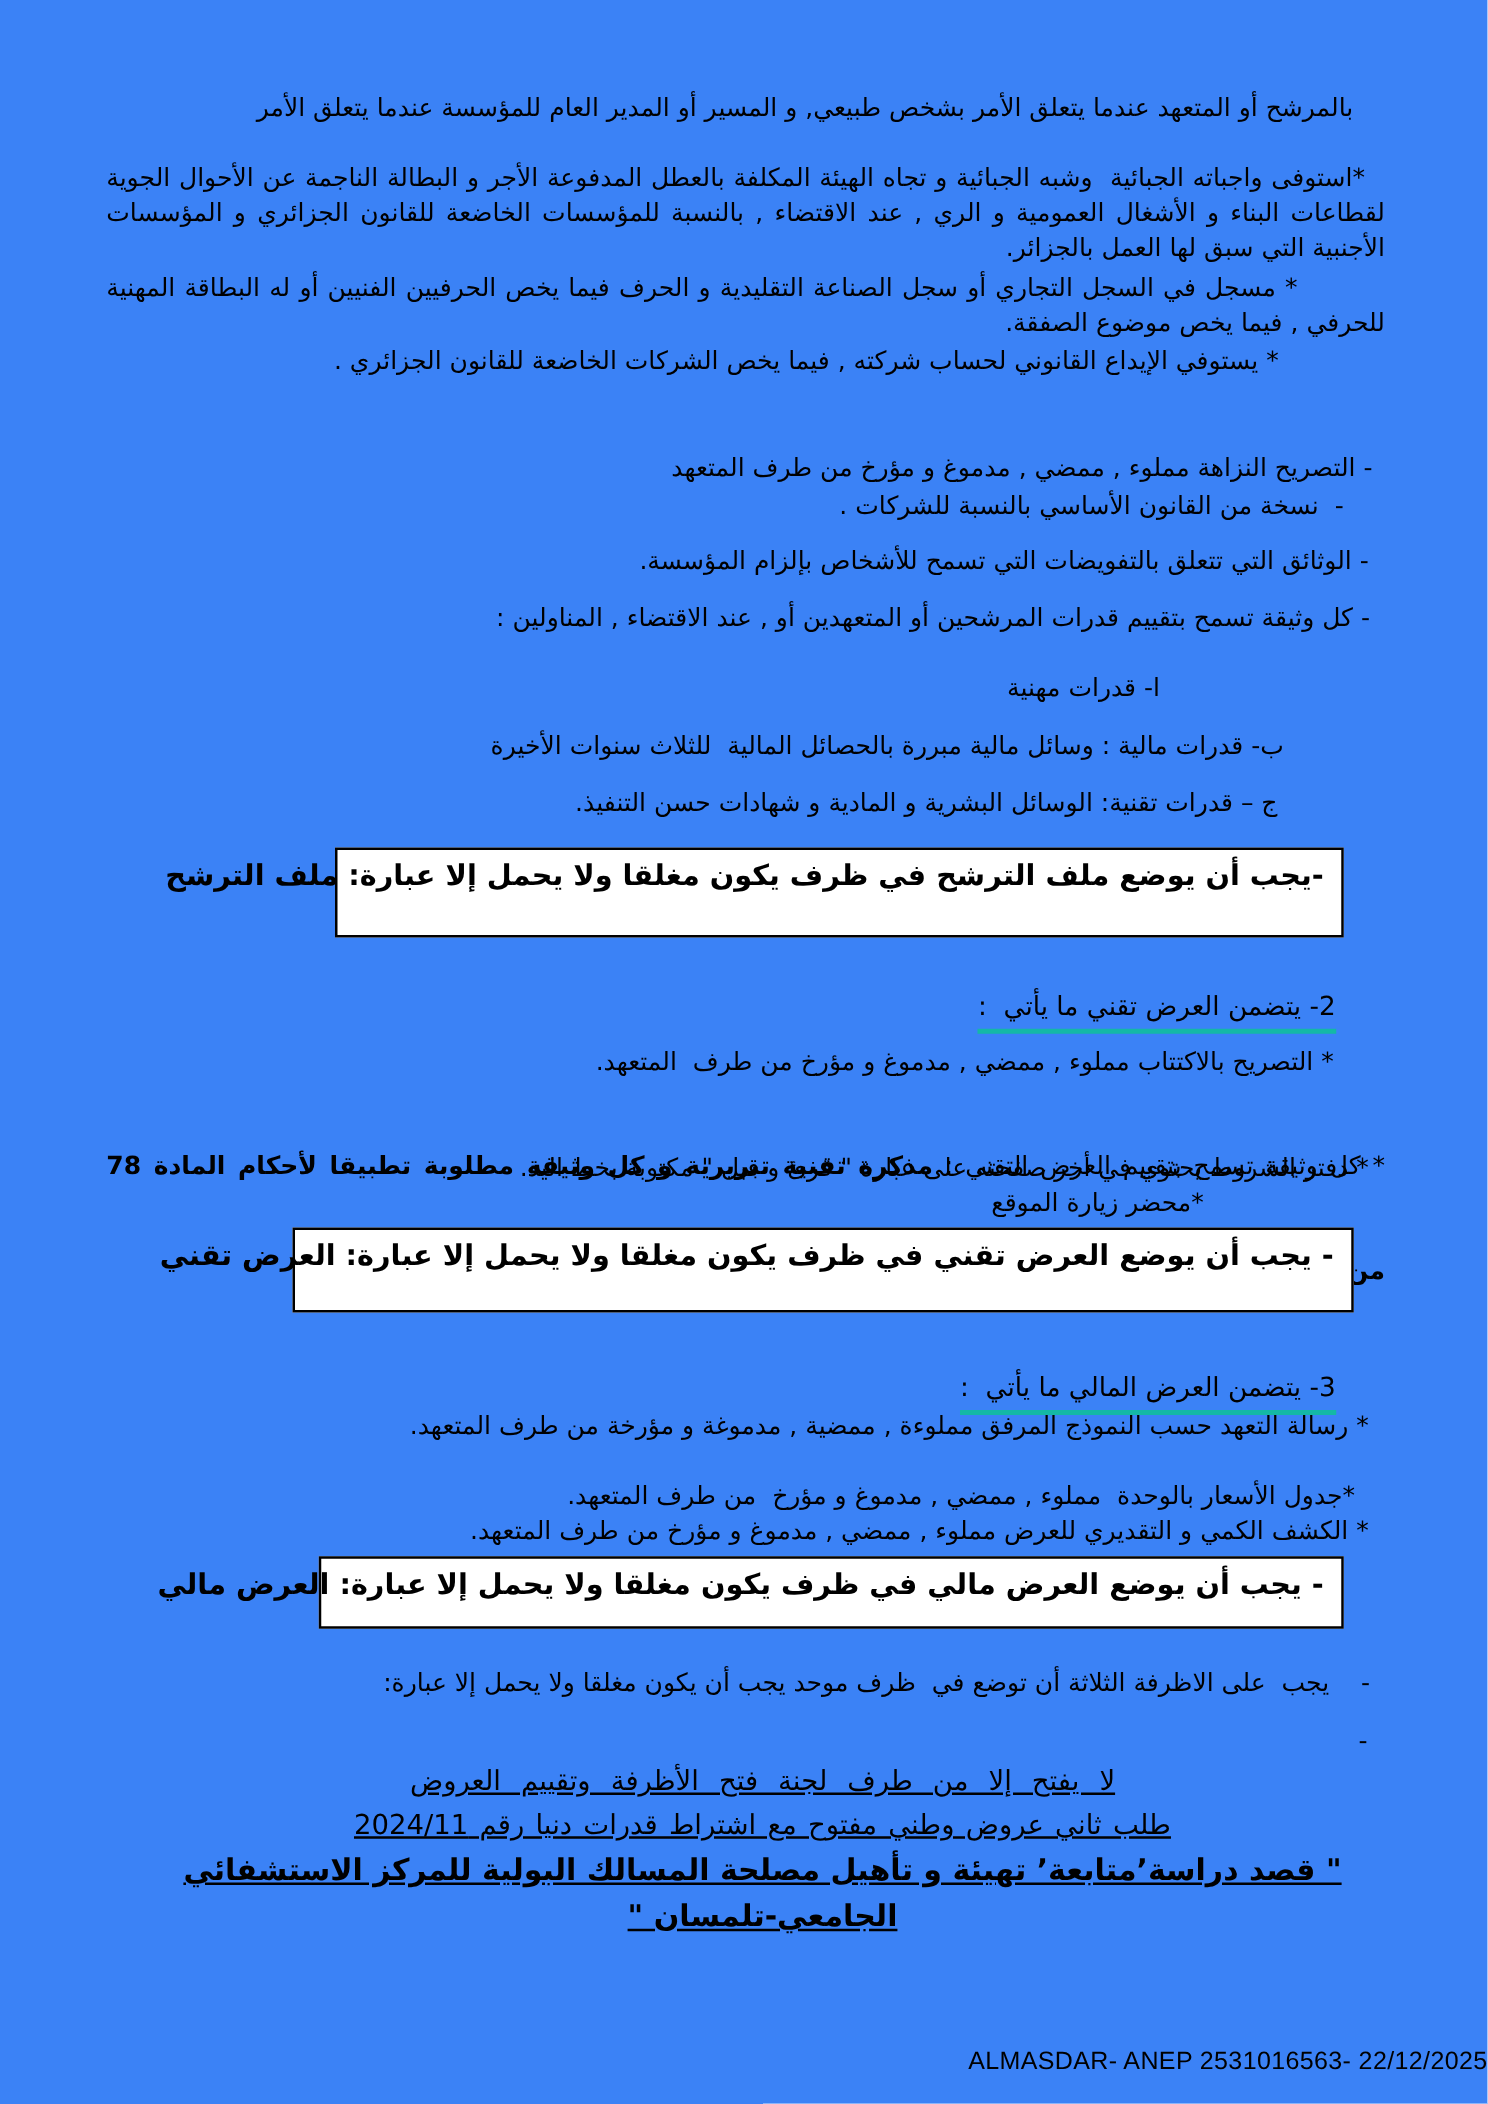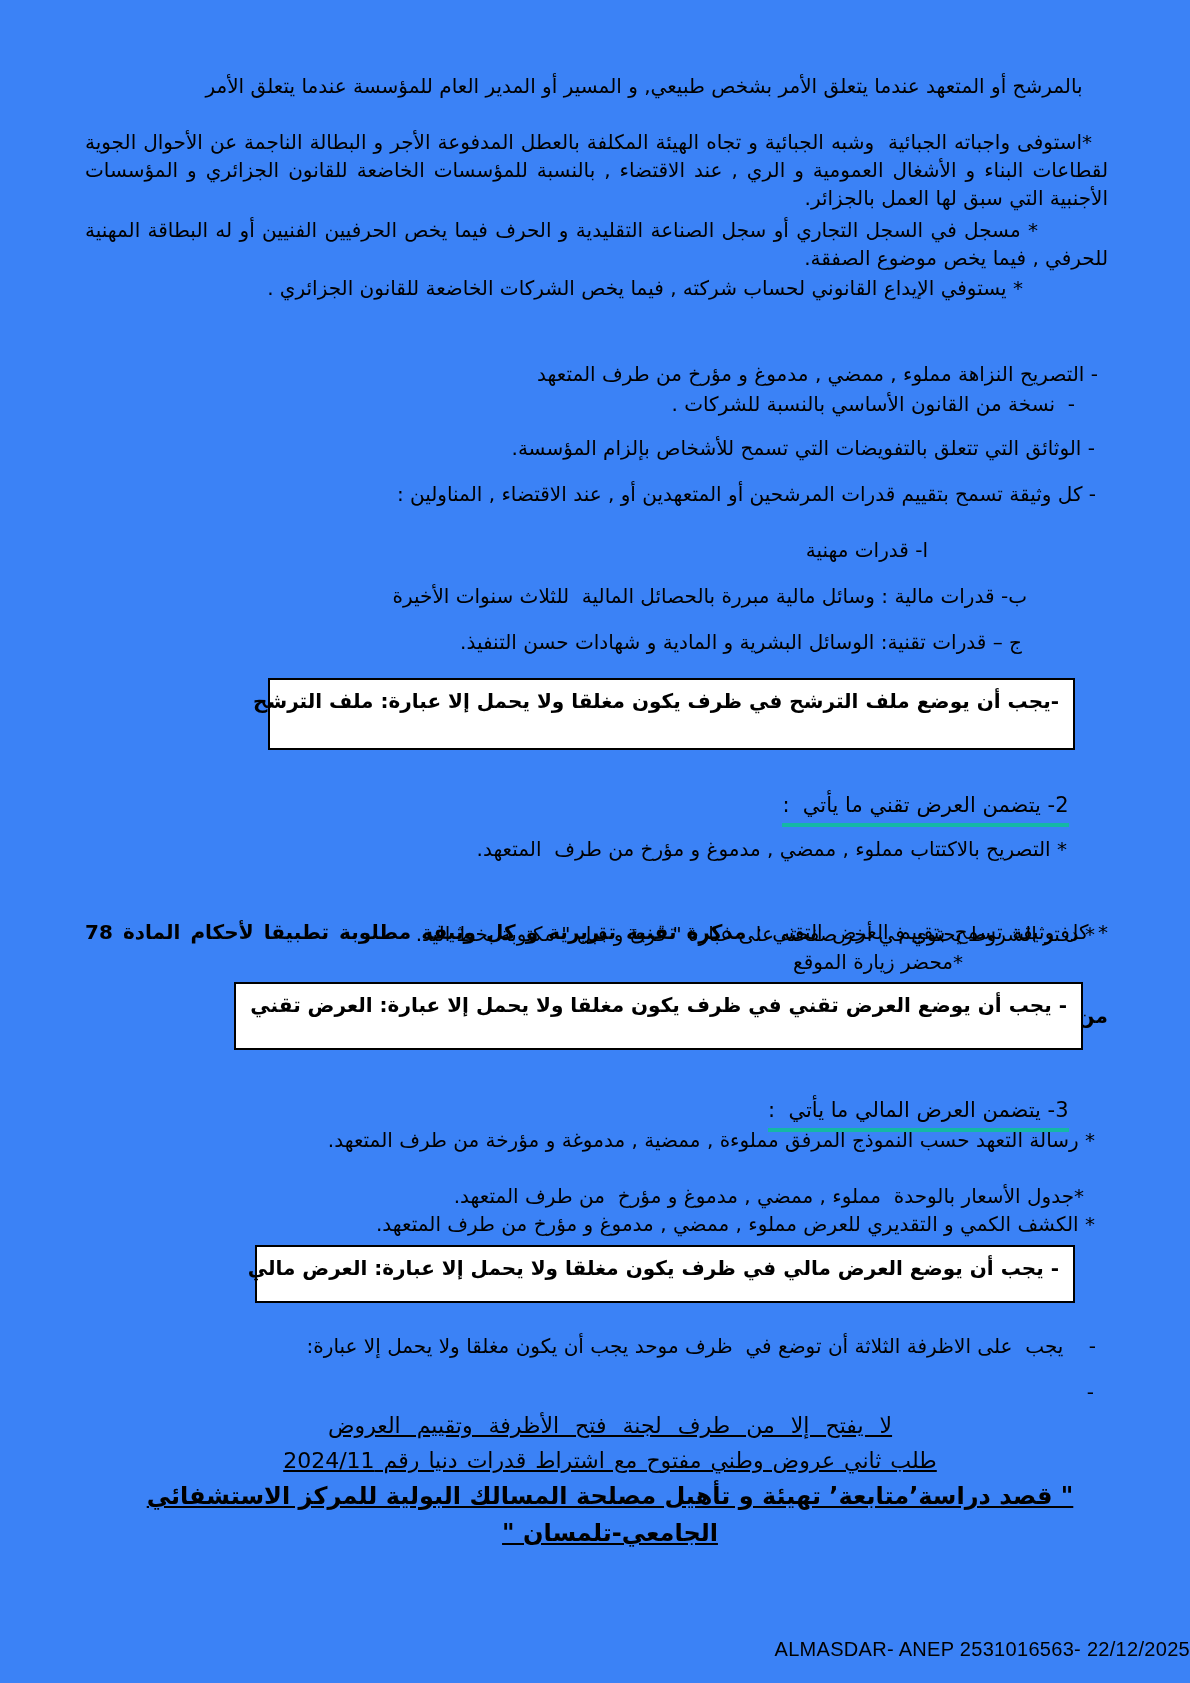--- a/index.html
+++ b/index.html
@@ -9,21 +9,21 @@
     margin:0 auto;
   }
   .blk {
     position:absolute; right:82px; left:85px;
     direction:rtl; text-align:right;
     font-size:20px; line-height:28px; white-space:pre-wrap;
   }
   .justify { text-align:justify; }
   .note-box {
     position:absolute; border:2px solid #000; direction:rtl;
-    text-align:right; font-weight:bold; font-size:20px; line-height:26px;
+    text-align:right; font-weight:bold; font-size:23px; line-height:26px;
     padding:8px 14px 4px 8px; white-space:nowrap; background:#fff;
   }
   .heading-underline {
     display:inline-block; border-bottom:4px solid #14b8a6;
     padding-bottom:4px; font-size:21px;
   }
   .intro-last { display:block; text-align:right; padding-right:111px; }
   .eval-first-line { display:block; text-align:justify; text-align-last:justify; }
   .eval-tail { display:block; text-align:right; }
   .final-block { position:absolute; left:100px; right:70px; direction:rtl; text-align:center;text-decoration:underline; }

